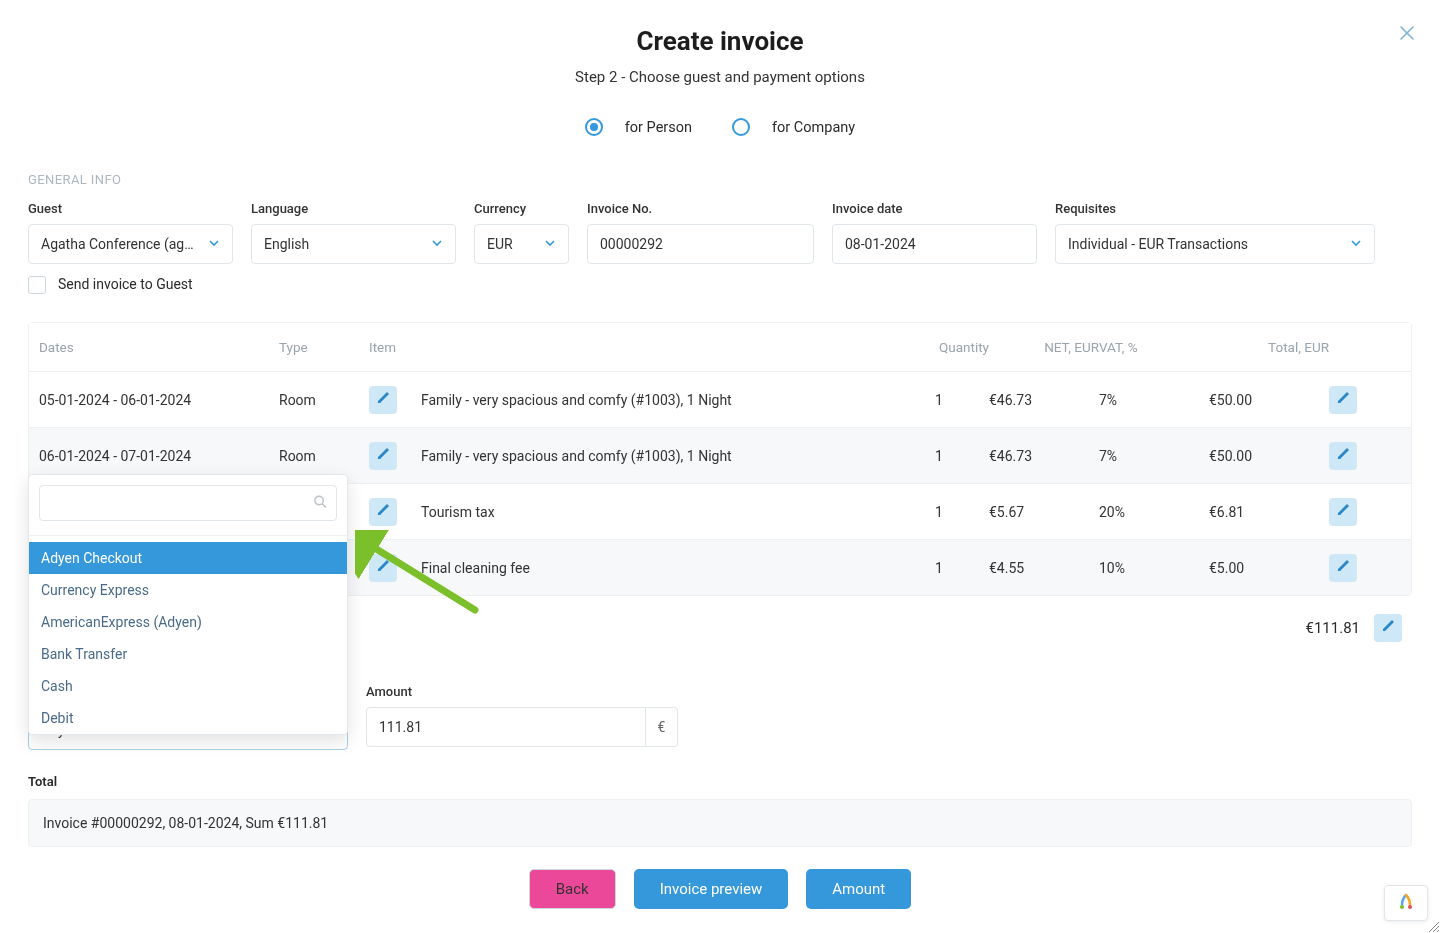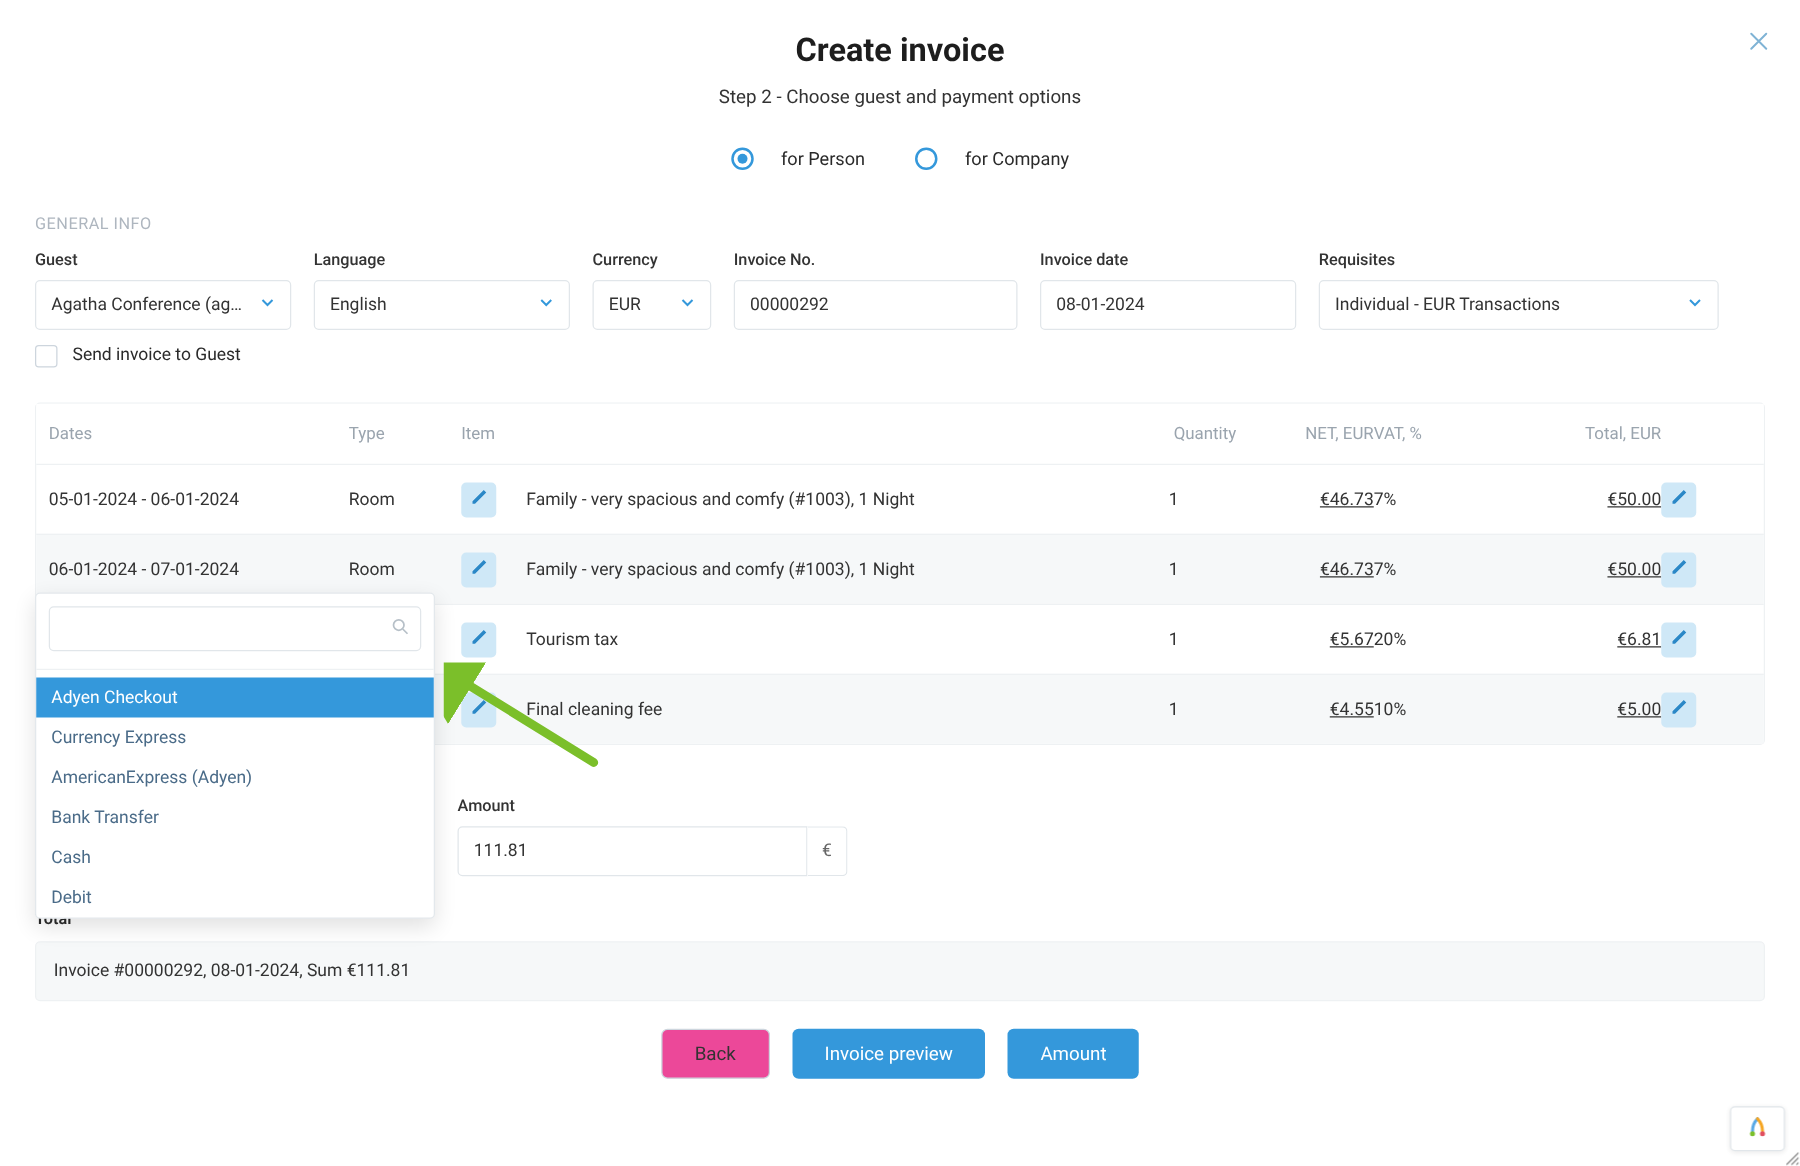--- a/index.html
+++ b/index.html
@@ -42,21 +42,21 @@
   .w-invno{width:227px}.w-date{width:205px}.w-req{width:320px}
   .check-row { display:flex; align-items:flex-start; gap:12px; margin-top:12px; }
   .checkbox {
     width:18px; height:18px; border:1.5px solid #cdd5dd; border-radius:3px; background:#fff;
   }
   .table { margin-top:28px; border:1px solid #eef1f3; border-radius:4px; overflow:visible; }
   .thead, .trow { display:grid; grid-template-columns: 240px 90px 520px 100px 110px 110px 120px 48px; align-items:center; }
   .thead { background:#fff; color:#9aa4ae; font-size:13.5px; height:48px; padding:0 10px; }
   .thead .right { text-align:right; }
   .trow { height:56px; padding:0 10px; font-size:14px; color:#333; border-top:1px solid #eef1f3; }
-  .trow.alt { background:#f6f8f9; } .cell-right{text-align:right;text-decoration:underline;}
+  .trow.alt { background:#f6f8f9; } .cell-right{text-align:left;}
   .item-cell { display:flex; align-items:center; gap:24px; }
   .edit-btn {
     width:28px; height:28px; background:#cfe8f7; border-radius:4px;
     display:flex; align-items:center; justify-content:center; color:#2b88c7;
   }
   .total-line { display:flex; justify-content:flex-end; align-items:center; gap:14px; padding:18px 10px 0 0; font-size:15px;}
   .bottom-fields { display:flex; gap:18px; margin-top:42px; }
   .w-comment{width:320px}
   .amount-wrap{display:flex;border-radius:11px;}
   .amount-wrap .input{border-top-right-radius:0;border-bottom-right-radius:0;flex:1}
@@ -301,20 +301,28 @@
       <div>
           <div class="edit-btn">
             <span><svg width="14" height="14" viewBox="0 0 14 14">
                 <path d="M2 12 L2 10 L9 3 L11 5 L4 12 Z M9 3 L11 1 L13 3 L11 5 Z" fill="#2b88c7"></path>
               </svg></span>
           </div>
         </div>
     </div>
   </div>
 
+  <div class="total-line">
+    <span>€111.81</span>
+    <div class="edit-btn">
+        <span><svg width="14" height="14" viewBox="0 0 14 14">
+            <path d="M2 12 L2 10 L9 3 L11 5 L4 12 Z M9 3 L11 1 L13 3 L11 5 Z" fill="#2b88c7"></path>
+          </svg></span>
+      </div>
+  </div>
 
   <div class="bottom-fields">
     <div class="form-group" style="width:320px">
       <div style="height:18px;"></div>
       <div class="anchor-select">
         <div class="select">
           <span class="value">Adyen Checkout</span>
           <span class="chevron">
             <svg width="12" height="12" viewBox="0 0 12 12">
                 <path d="M2 4 L6 8 L10 4" fill="none" stroke="#3498db" stroke-width="1.6"></path>

